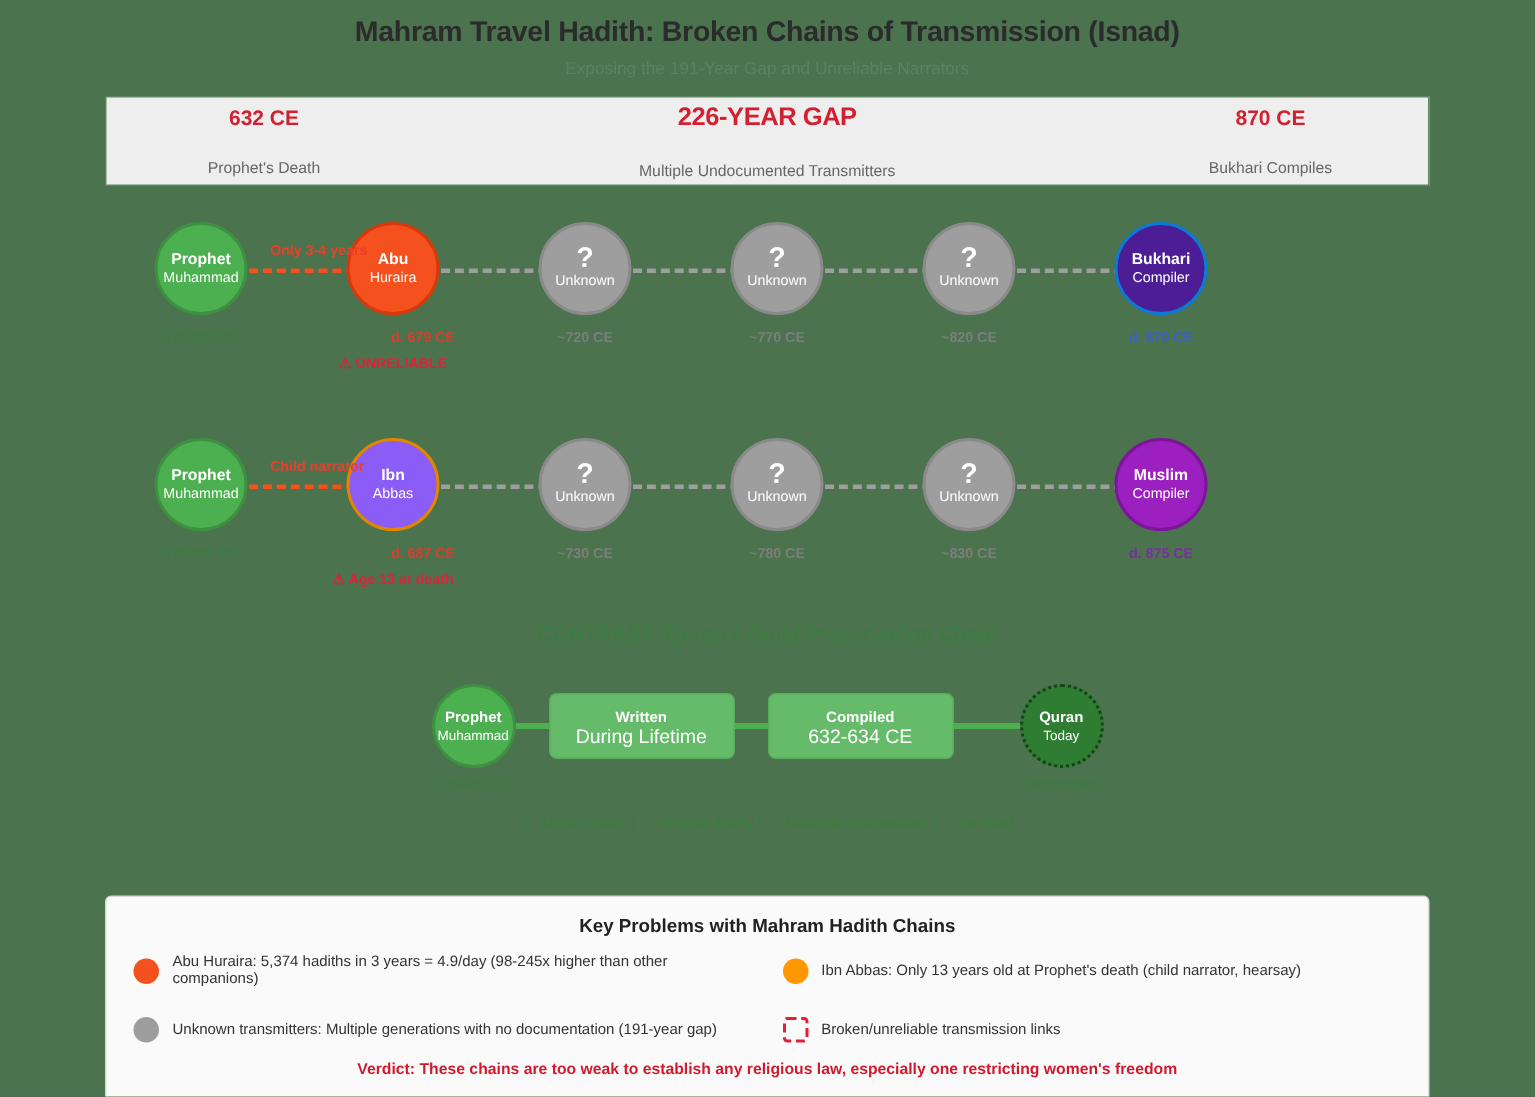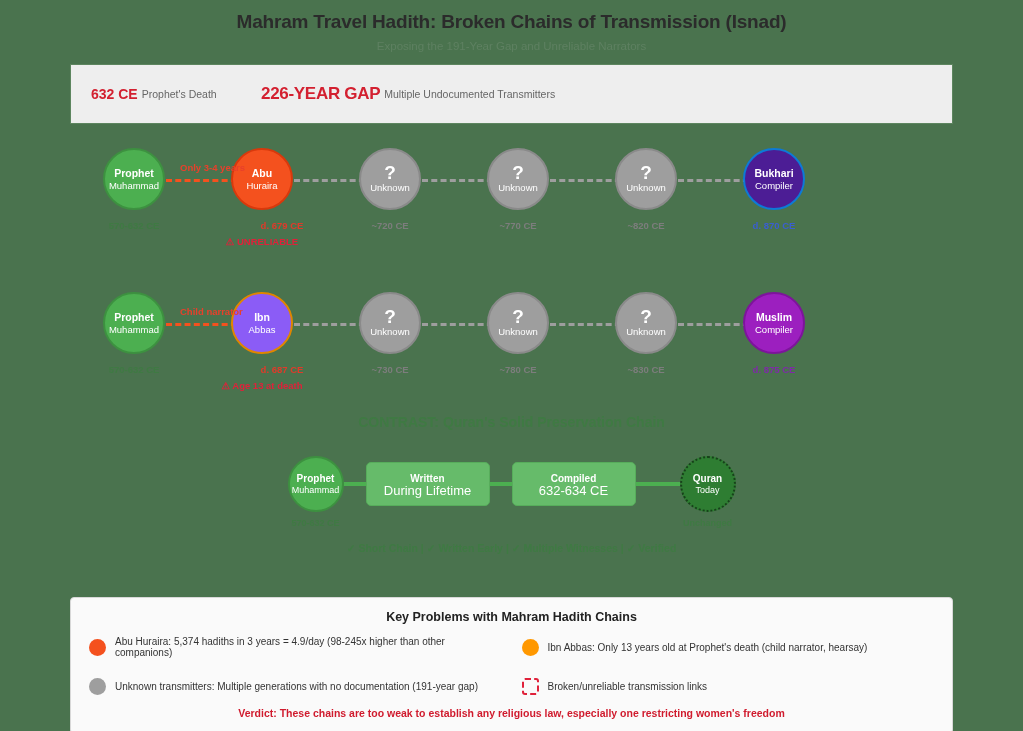--- a/index.html
+++ b/index.html
@@ -28,21 +28,21 @@
   
   .gap-banner {
     margin: 12px 70px 0 70px;
     height: 60px;
     background: #eeeeee;
     border: 1px solid #5d855f;
     display: flex;
     align-items: center;
     padding: 0 20px;
   }
-  .gap-col { display: flex; flex-direction: row; align-items: center; gap: 4px; }
+  .gap-col { display: flex; flex-direction: column; align-items: center; gap: 20px; }
   .gap-left { width: 170px; }
   .gap-mid { flex: 1; }
   .gap-right { width: 170px; }
   .gap-year { font-size: 14px; font-weight: bold; color: #d32030; }
   .gap-year.big { font-size: 17px; letter-spacing: -0.3px; }
   .gap-note { font-size: 10.5px; color: #666; }
   
   .chain {
     position: relative;
     margin: 0 70px;
@@ -216,20 +216,24 @@
 
   <div class="gap-banner">
     <div class="gap-col gap-left">
       <div class="gap-year">632 CE</div>
       <div class="gap-note">Prophet's Death</div>
     </div>
     <div class="gap-col gap-mid">
       <div class="gap-year big">226-YEAR GAP</div>
       <div class="gap-note">Multiple Undocumented Transmitters</div>
     </div>
+    <div class="gap-col gap-right">
+      <div class="gap-year">870 CE</div>
+      <div class="gap-note">Bukhari Compiles</div>
+    </div>
   </div>
 
   <div class="chain chain-row1">
     <div class="conn broken" style="left:96px;width:108px;"></div>
     <div class="conn" style="left:224px;width:108px;"></div>
     <div class="conn" style="left:352px;width:108px;"></div>
     <div class="conn" style="left:480px;width:108px;"></div>
     <div class="conn" style="left:608px;width:108px;"></div>
     <div class="conn-label" style="left:110px;">Only 3-4 years</div>
 

